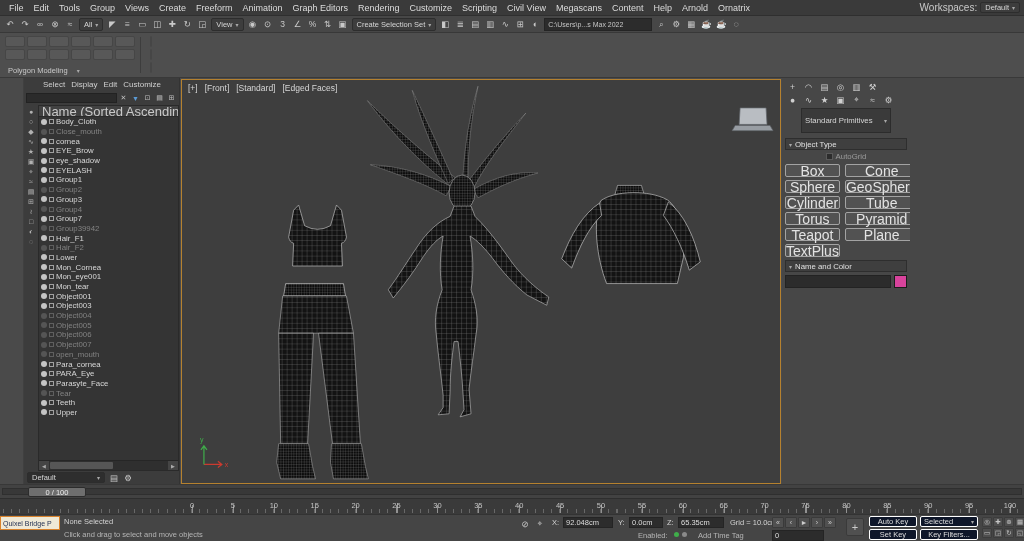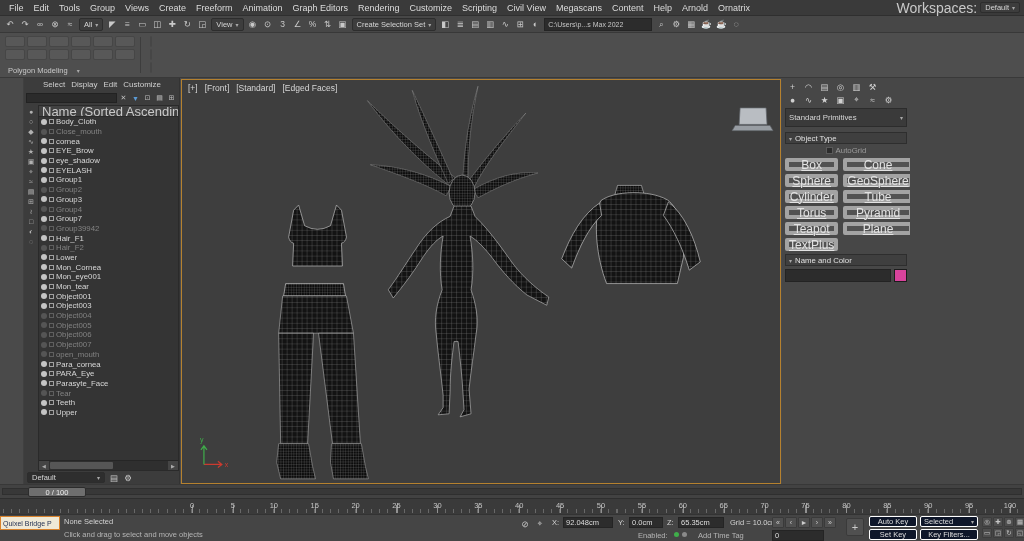--- a/index.html
+++ b/index.html
@@ -5,21 +5,21 @@
   * { box-sizing: border-box; margin: 0; padding: 0; }
   html,body { width:1024px; height:541px; overflow:hidden; }
   body { font-family:"Liberation Sans", sans-serif; background:#4a4a4a; color:#d6d6d6; }
   .app { width:1024px; height:541px; display:flex; flex-direction:column; }
 
   
   .menubar { height:16px; background:#3a3a3a; display:flex; align-items:center; padding:0 4px; border-bottom:1px solid #2f2f2f; }
   .menu-items { display:flex; align-items:center; }
   .mi { padding:0 5px; font-size:9px; color:#dcdcdc; white-space:nowrap; }
   .workspaces { margin-left:auto; display:flex; align-items:center; }
-  .ws-label { font-size:14px; color:#c9c9c9; margin-right:3px; }
+  .ws-label { font-size:10px; color:#c9c9c9; margin-right:3px; }
 
   
   .dd { height:13px; background:#3d3d3d; border:1px solid #2d2d2d; border-radius:2px; display:inline-flex; align-items:center; gap:3px; padding:0 4px; font-size:7.5px; color:#d6d6d6; white-space:nowrap; }
   .dd.small { height:11px; }
   .caret { font-size:6px; color:#a8a8a8; }
   .tbi { width:14px; height:13px; display:inline-flex; align-items:center; justify-content:center; font-size:8.5px; color:#c9c9c9; }
   .pathfield { height:13px; background:#2c2c2c; border:1px solid #242424; display:inline-flex; align-items:center; padding:0 3px; font-size:7px; color:#c6c6c6; width:108px; overflow:hidden; white-space:nowrap; }
 
   
   .toolbar { height:17px; background:#474747; display:flex; align-items:center; padding:0 3px; gap:2px; border-bottom:1px solid #383838; overflow:hidden; }
@@ -74,26 +74,26 @@
   .vp-svg { position:absolute; inset:0; width:100%; height:100%; }
   .vp-label { position:absolute; top:3px; left:6px; display:flex; gap:7px; z-index:2; }
   .vseg { font-size:8.5px; color:#d6d6d6; white-space:nowrap; }
 
   
   .rightpanel { width:242px; display:flex; background:#474747; }
   .cp { width:128px; display:flex; flex-direction:column; padding:2px 3px; font-size:8px; }
   .cp-rest { flex:1; background:#474747; }
   .cp-row { display:flex; gap:1px; height:13px; align-items:center; }
   .cpt { width:15px; height:12px; display:flex; align-items:center; justify-content:center; font-size:8.5px; color:#d0d0d0; }
-  .cp-dd { height:19px; background:#3a3a3a; border:1px solid #2c2c2c; display:flex; align-items:center; justify-content:space-between; padding:0 3px; margin:2px 0; font-size:7.8px; }
+  .cp-dd { height:25px; background:#3a3a3a; border:1px solid #2c2c2c; display:flex; align-items:center; justify-content:space-between; padding:0 3px; margin:2px 16px; font-size:7.8px; }
   .rollout { height:12px; background:#3f3f3f; border:1px solid #2e2e2e; display:flex; align-items:center; gap:3px; padding:0 3px; margin-top:3px; color:#e0e0e0; font-size:7.8px; }
   .autogrid { height:12px; display:flex; align-items:center; justify-content:center; gap:3px; color:#9b9b9b; font-size:7.8px; }
   .chk { width:7px; height:7px; background:#2c2c2c; border:1px solid #5a5a5a; }
   .cp-grid { display:grid; grid-template-columns:1fr 1fr; gap:3px 5px; margin-top:2px; }
-  .cp-btn { height:13px; background:#525252; border:4px solid #a3a3a3; border-radius:2px; display:flex; align-items:center; justify-content:center; font-size:12px; color:#e3e3e3; white-space:nowrap;text-decoration:underline; }
+  .cp-btn { height:13px; background:#525252; border:1px solid #a3a3a3; border-radius:2px; display:flex; align-items:center; justify-content:center; font-size:14px; color:#e3e3e3; white-space:nowrap; }
   .namecolor { display:flex; gap:3px; margin-top:3px; align-items:center; }
   .nc-input { flex:1; height:13px; background:#2c2c2c; border:1px solid #232323; }
   .nc-swatch { width:13px; height:13px; border:1px solid #1c1c1c; }
 
   
   .timeslider { height:14px; position:relative; background:#424242; border-top:1px solid #383838; }
   .ts-track { position:absolute; left:2px; right:2px; top:3px; bottom:3px; background:#383838; border:1px solid #2f2f2f; }
   .ts-handle { position:absolute; left:28px; top:2px; width:58px; height:10px; background:#6e6e6e; border:1px solid #2c2c2c; border-radius:2px; font-size:7.5px; display:flex; align-items:center; justify-content:center; color:#ececec; }
   .ruler { height:16px; position:relative; background:#3a3a3a; border-top:1px solid #2e2e2e; overflow:hidden; }
   .ruler::before { content:""; position:absolute; left:0; right:0; bottom:1px; height:8px;

